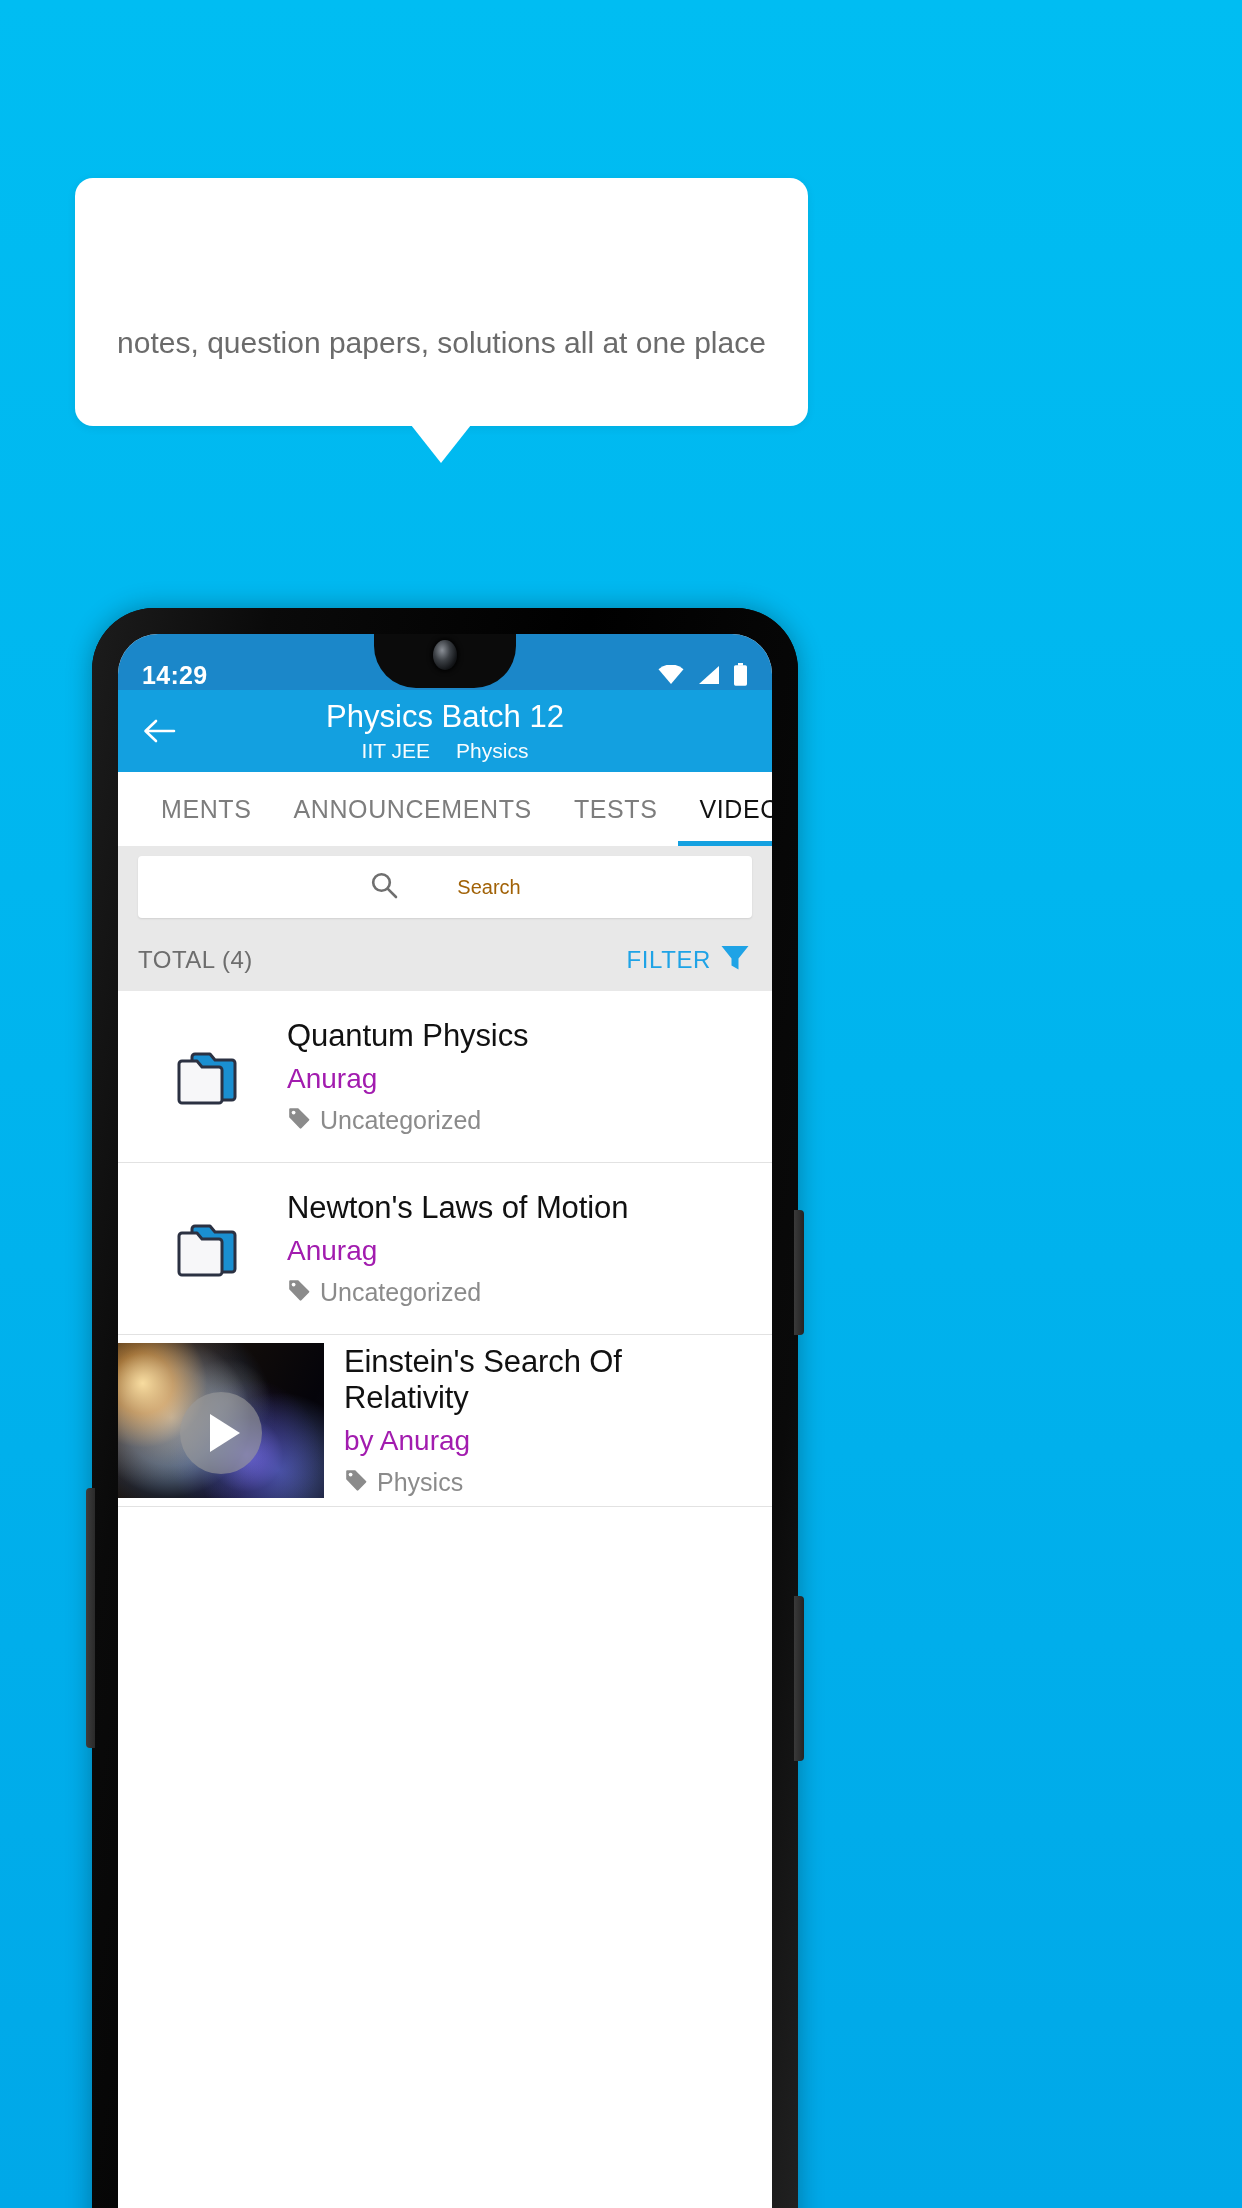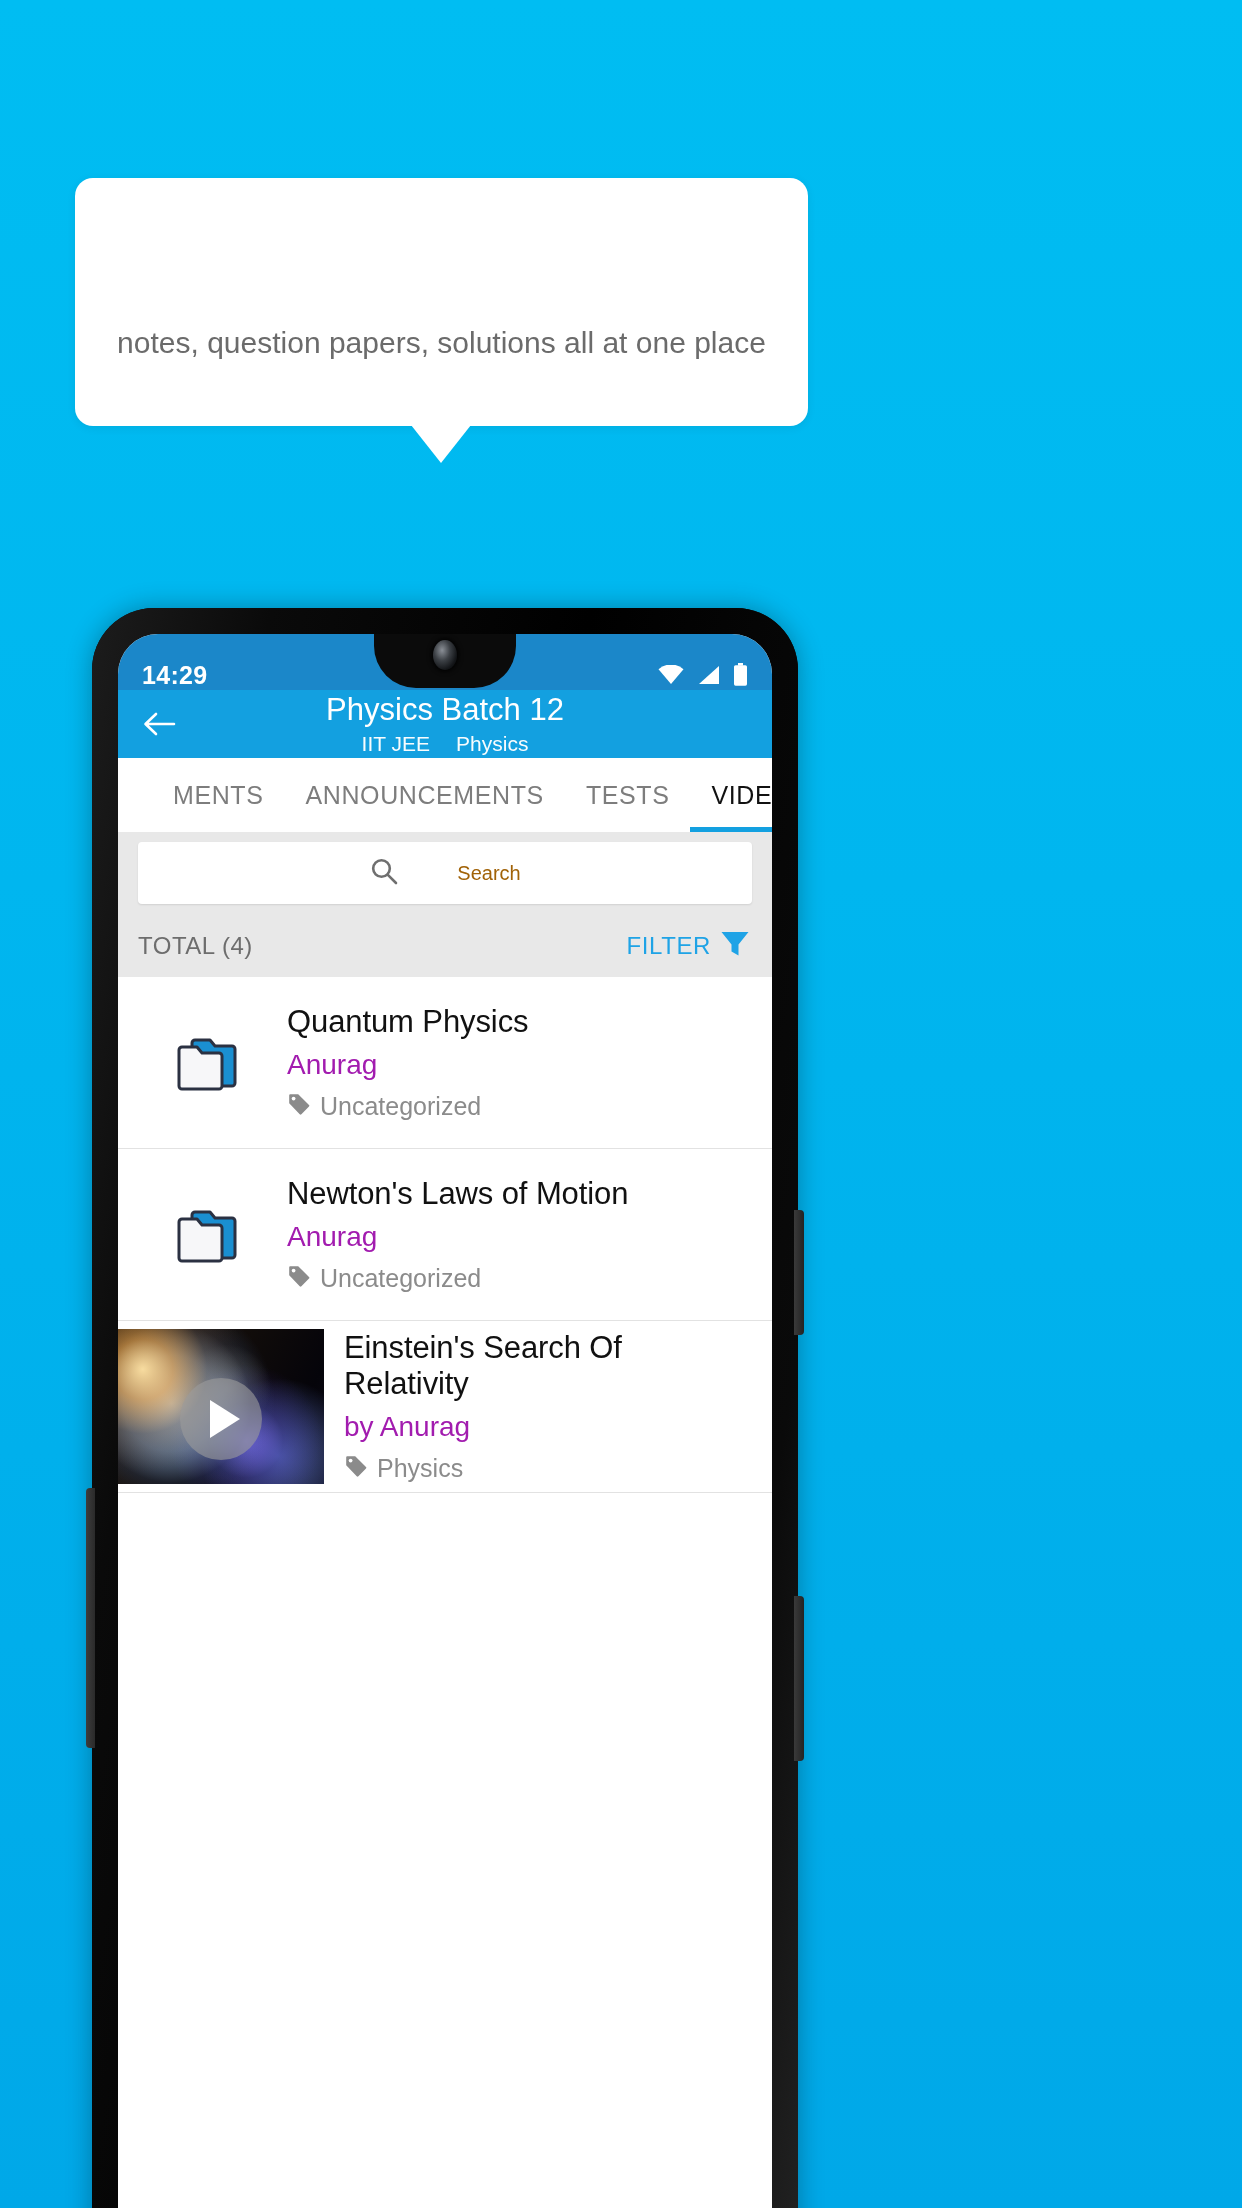--- a/index.html
+++ b/index.html
@@ -124,21 +124,21 @@
     top: 8px;
     width: 24px; height: 30px;
     border-radius: 50%;
     background: radial-gradient(ellipse at 38% 34%, #8a8f96 0%, #3c4045 38%, #141619 70%, #000 100%);
     box-shadow: 0 0 4px 2px rgba(0,0,0,0.8);
   }
 
   
   #appbar {
     position: relative;
-    height: 68px;
+    height: 82px;
     background: #13a0e0;
     color: #fff;
     display: flex; align-items: center;
   }
   #back-arrow {
     position: absolute; left: 24px; top: 50%;
     transform: translateY(-50%);
     width: 34px; height: 34px;
   }
   #appbar-titles {
@@ -149,21 +149,21 @@
     font-size: 21px; font-weight: 400; margin-top: 5px;
     display: flex; justify-content: center; gap: 26px;
     opacity: 0.97;
   }
 
   
   #tabs {
     height: 74px;
     background: #fff;
     display: flex; align-items: center;
-    padding-left: 34px;
+    padding-left: 22px;
     gap: 0;
     position: relative;
   }
   .tab {
     font-size: 25px;
     color: #7d7d7d;
     letter-spacing: 0.6px;
     white-space: nowrap;
     padding: 0 21px;
     height: 74px;

